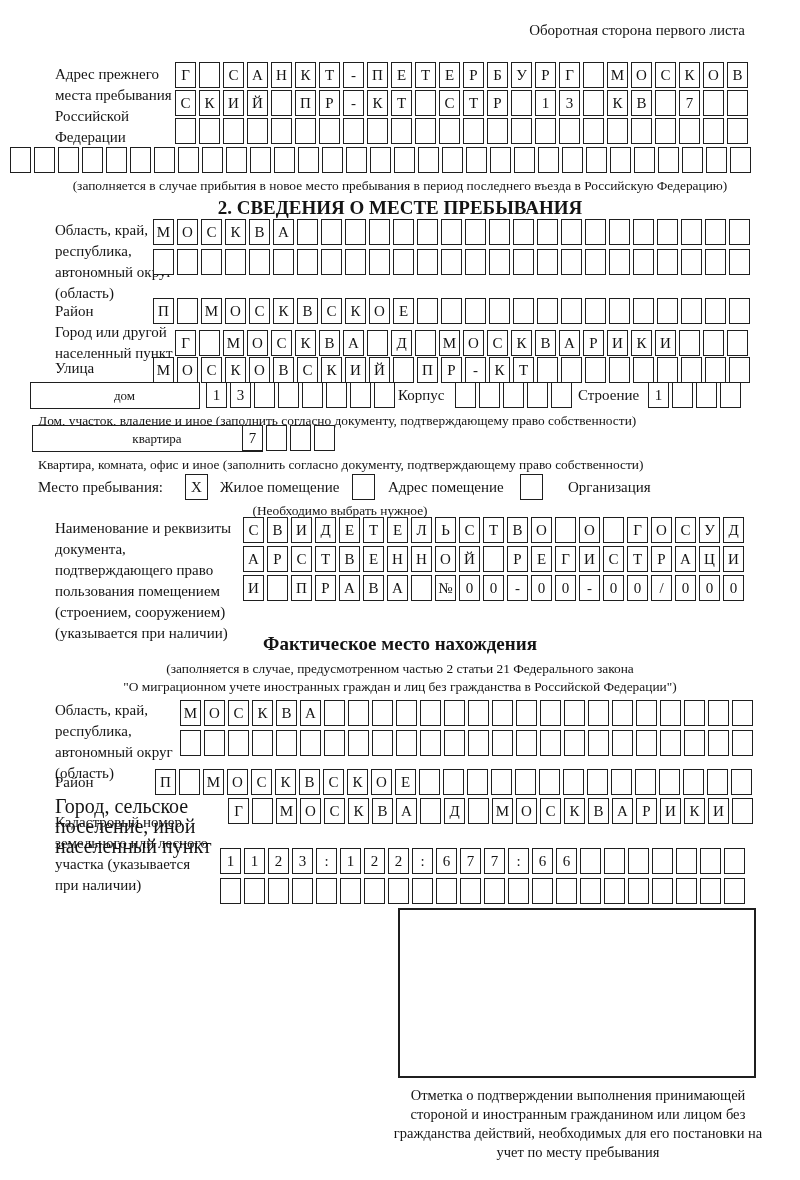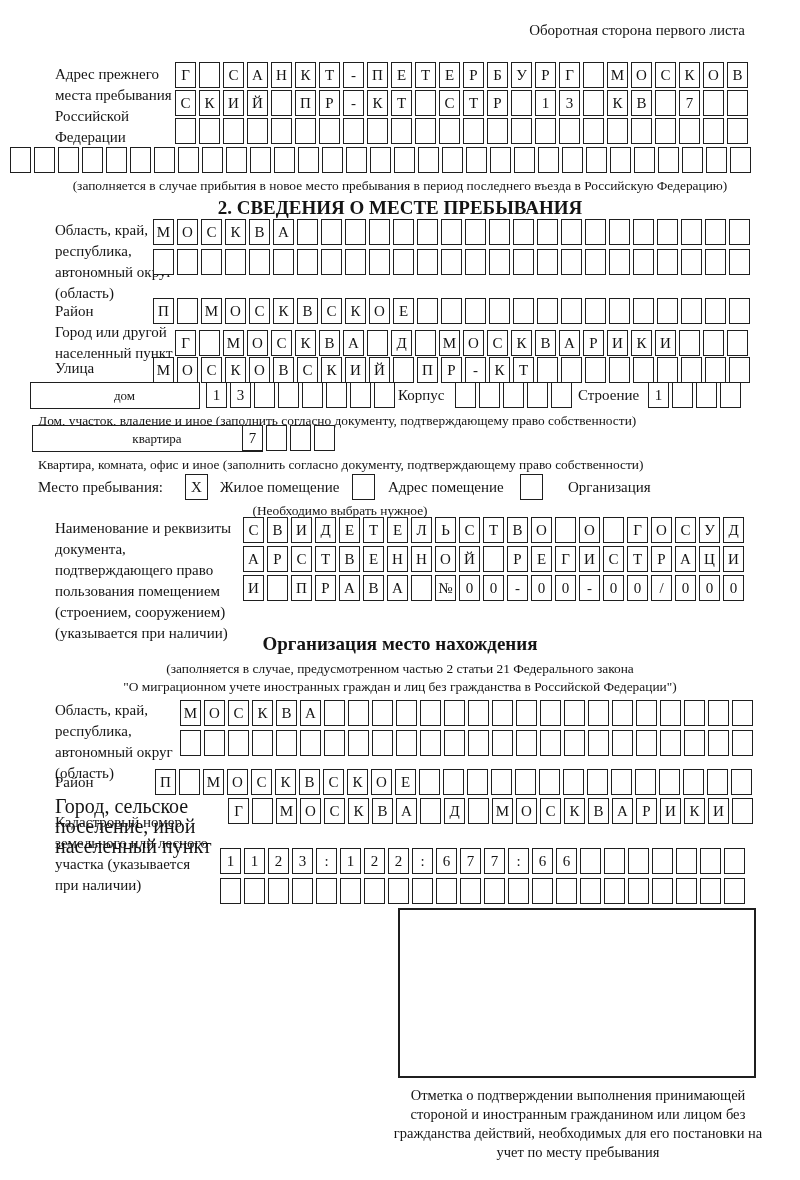--- a/index.html
+++ b/index.html
@@ -412,21 +412,21 @@
       <span class="cell">0</span>
       <span class="cell">-</span>
       <span class="cell">0</span>
       <span class="cell">0</span>
       <span class="cell">/</span>
       <span class="cell">0</span>
       <span class="cell">0</span>
       <span class="cell">0</span>
     </div>
 
-  <div class="hdr" style="top:633px;">Организация место нахождения</div>
+  <div class="hdr" style="top:633px;">Фактическое место нахождения</div>
   <div class="hint hint-center" style="top:660px;">(заполняется в случае, предусмотренном частью 2 статьи 21 Федерального закона</div>
   <div class="hint hint-center" style="top:678px;">"О миграционном учете иностранных граждан и лиц без гражданства в Российской Федерации")</div>
 
   <div class="lbl" style="left:55px; top:700px; width:140px;">Область, край, республика, автономный округ (область)</div>
   <div class="cells" style="left:180px; top:700px;">
       <span class="cell">М</span>
       <span class="cell">О</span>
       <span class="cell">С</span>
       <span class="cell">К</span>
       <span class="cell">В</span>

